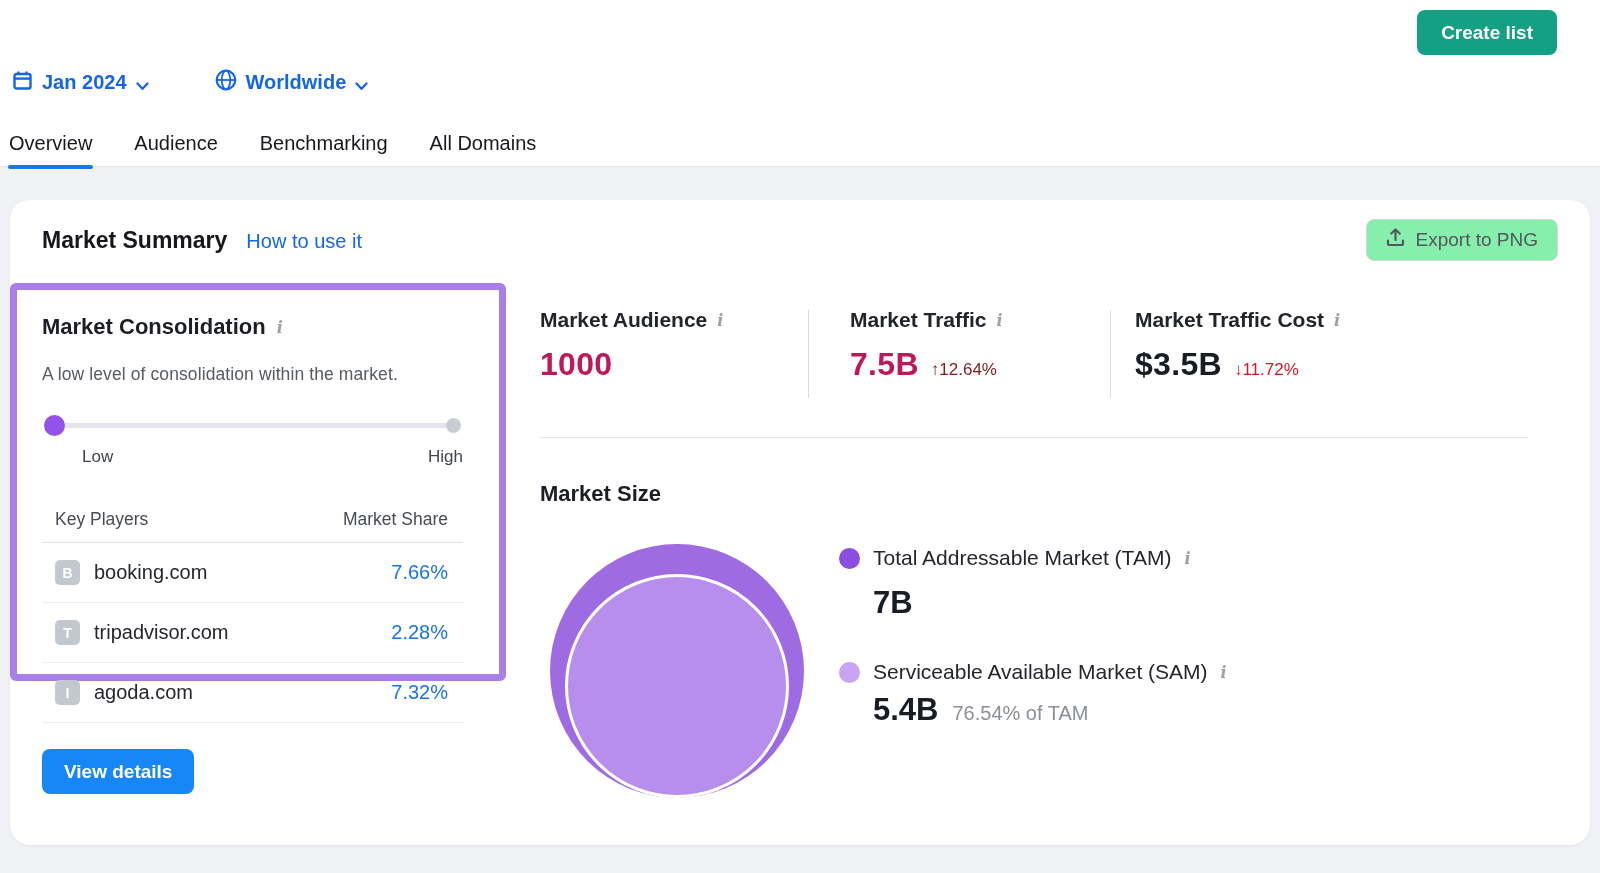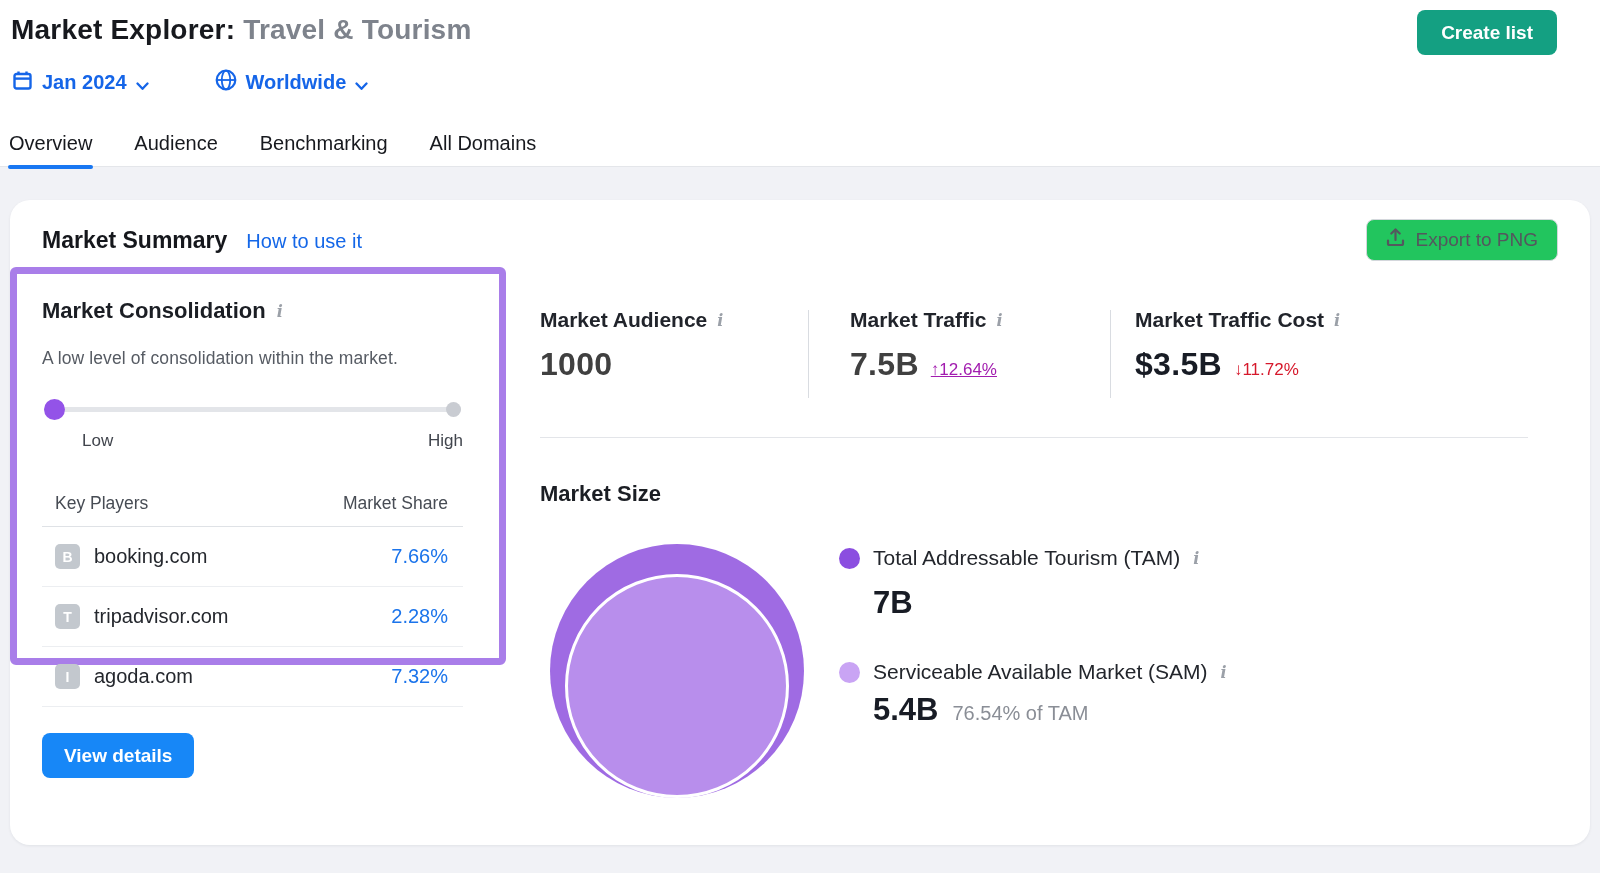--- a/index.html
+++ b/index.html
@@ -21,24 +21,24 @@
   
   .tabs { position:absolute; top:128px; left:8px; display:flex; gap:40px; }
   .tab { position:relative; font-size:20px; color:#17191E; padding:4px 1px 12px 1px; cursor:pointer; }
   .tab.active::after { content:""; position:absolute; left:0; right:0; bottom:-2px; height:4px; background:#1877F2; border-radius:2px; }
 
   
   .card { position:absolute; top:200px; left:10px; width:1580px; height:645px; background:#fff; border-radius:20px; box-shadow:0 1px 3px rgba(20,24,40,.07); }
   .card-title-row { position:absolute; top:27px; left:32px; display:flex; align-items:baseline; gap:19px; }
   .card-title { font-size:23px; font-weight:700; color:#15171C; }
   .help-link { font-size:20px; color:#1467E8; cursor:pointer; }
-  .export-btn { position:absolute; top:19px; right:32px; display:flex; align-items:center; gap:11px; height:42px; padding:0 19px; background:#22c55e; border:1px solid #D4D7DC; border-radius:8px; color:#54575E; font-size:19px; font-family:inherit; cursor:pointer; }
-
-  
-  .consol-panel { position:absolute; top:67px; left:0; width:496px; height:398px; background:#fff; border:7px solid #A97EE9; border-radius:6px; padding:24px 36px 0 25px; }
+  .export-btn { position:absolute; top:19px; right:32px; display:flex; align-items:center; gap:11px; height:42px; padding:0 19px; background:#86efac; border:1px solid #D4D7DC; border-radius:8px; color:#54575E; font-size:19px; font-family:inherit; cursor:pointer; }
+
+  
+  .consol-panel { position:absolute; top:83px; left:0; width:496px; height:398px; background:#fff; border:7px solid #A97EE9; border-radius:6px; padding:24px 36px 0 25px; }
   .panel-title-row { display:flex; align-items:center; gap:11px; }
   .panel-title { font-size:22px; font-weight:600; color:#1B1E24; }
   .info-i { font-family:"DejaVu Serif",serif; font-style:italic; font-weight:700; font-size:16px; color:#9BA0A8; cursor:pointer; }
   .consol-desc { margin-top:24px; font-size:17.5px; color:#565B63; letter-spacing:.1px; }
   .slider { position:relative; margin:30px 2px 0 2px; height:20px; }
   .slider-track { position:absolute; top:8px; left:0; right:0; height:5px; background:#E3E5E9; border-radius:3px; }
   .slider-dot-low { position:absolute; top:0; left:0; width:21px; height:21px; border-radius:50%; background:#9353E8; cursor:pointer; }
   .slider-dot-high { position:absolute; top:3px; right:0; width:15px; height:15px; border-radius:50%; background:#C9CCD2; cursor:pointer; }
   .slider-labels { display:flex; justify-content:space-between; margin-top:12px; font-size:17px; color:#41454D;margin-left:40px; }
 
@@ -51,24 +51,24 @@
   .view-details-btn { margin-top:26px; height:45px; padding:0 22px; background:#1787F7; border:none; border-radius:8px; color:#fff; font-size:19px; font-weight:700; font-family:inherit; cursor:pointer; }
 
   
   .stats { position:absolute; top:108px; left:530px; width:1000px; height:95px; }
   .stat { position:absolute; top:0; }
   .stat-1 { left:0; } .stat-2 { left:310px; } .stat-3 { left:595px; }
   .stat-label-row { display:flex; align-items:center; gap:10px; }
   .stat-label { font-size:21px; font-weight:600; color:#21242B; }
   .stat-value-row { display:flex; align-items:baseline; gap:12px; margin-top:14px; }
   .stat-value { font-size:32px; font-weight:800; letter-spacing:.3px; }
-  .stat-value.blue { color:#404040; }
+  .stat-value.blue { color:#be185d; }
   .stat-value.dark { color:#181C25; }
   .stat-change { font-size:17px; }
-  .stat-change.up { color:#a21caf;text-decoration:underline; }
+  .stat-change.up { color:#7f1d1d; }
   .stat-change.down { color:#D6182B; }
   .stat-divider { position:absolute; top:2px; width:1px; height:88px; background:#D9DCE1; }
   .sd-1 { left:268px; } .sd-2 { left:570px; }
 
   .hsep { position:absolute; top:237px; left:530px; width:988px; height:1px; background:#E3E5E9; }
 
   
   .ms-title { position:absolute; top:281px; left:530px; font-size:22px; font-weight:600; color:#1B1E24; }
   .tam-circle { position:absolute; top:344px; left:540px; width:254px; height:254px; border-radius:50%; background:#9F6BE3; }
   .sam-circle { position:absolute; top:374px; left:555px; width:224px; height:224px; border-radius:50%; background:#B88EEC; border:3px solid #FFFFFF; }
@@ -79,23 +79,20 @@
   .legend-label { font-size:21px; color:#23262C; }
   .legend-value-row { position:absolute; display:flex; align-items:baseline; gap:14px; }
   .lv-tam { top:385px; left:863px; } .lv-sam { top:492px; left:863px; }
   .legend-value { font-size:31px; font-weight:800; color:#181C25; }
   .legend-note { font-size:20px; color:#8A8E96; }
 </style>
 </head>
 <body>
 
 <div class="header">
-  <div class="title-row">
-    <span class="title-prefix">Market Explorer:</span><span class="title-market">Travel &amp; Tourism</span>
-  </div>
   <button class="create-list-btn">Create list</button>
 
   <div class="filters-row">
     <span class="filter-link">
       <span>
         <svg width="21" height="21" viewBox="0 0 21 21" fill="none">
             <rect x="2.5" y="4" width="16" height="14.5" rx="2" stroke="#1565E8" stroke-width="2.4"></rect>
             <line x1="2.5" y1="8.6" x2="18.5" y2="8.6" stroke="#1565E8" stroke-width="2.4"></line>
             <line x1="6.5" y1="1.5" x2="6.5" y2="5" stroke="#1565E8" stroke-width="2.4"></line>
             <line x1="14.5" y1="1.5" x2="14.5" y2="5" stroke="#1565E8" stroke-width="2.4"></line>
@@ -227,21 +224,21 @@
   </div>
 
   <div class="hsep"></div>
 
   <div class="ms-title">Market Size</div>
   <div class="tam-circle"></div>
   <div class="sam-circle"></div>
 
   <div class="legend-item li-tam">
     <span class="legend-dot dot-tam"></span>
-    <span class="legend-label">Total Addressable Tourism (TAM)</span>
+    <span class="legend-label">Total Addressable Market (TAM)</span>
     <span class="info-i">i</span>
   </div>
   <div class="legend-value-row lv-tam">
     <span class="legend-value">7B</span>
   </div>
 
   <div class="legend-item li-sam">
     <span class="legend-dot dot-sam"></span>
     <span class="legend-label">Serviceable Available Market (SAM)</span>
     <span class="info-i">i</span>

